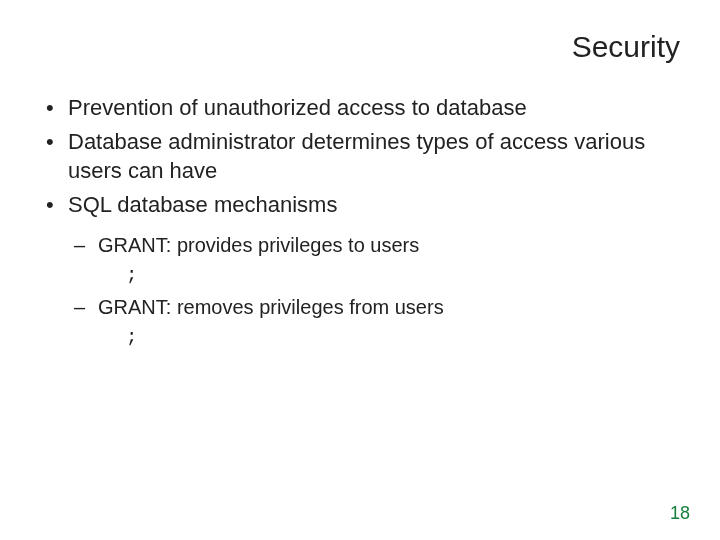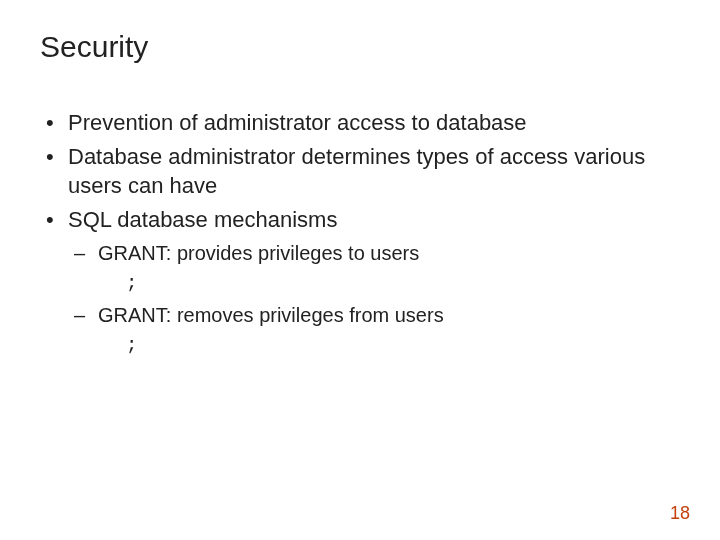--- a/index.html
+++ b/index.html
@@ -6,24 +6,24 @@
     body {
       width: 720px;
       height: 540px;
       background: #fff;
       font-family: Arial, Helvetica, sans-serif;
       color: #222;
       position: relative;
       padding: 30px 40px 20px 40px;
     }
     .title {
-      text-align: left;
+      text-align: right;
       font-size: 30px;
       font-weight: 400;
-      margin-bottom: 44px;
+      margin-bottom: 29px;
       color: #222;
     }
     ul.top {
       list-style: none;
       padding-left: 28px;
     }
     ul.top > li {
       font-size: 22px;
       line-height: 1.35;
       color: #222;
@@ -34,21 +34,21 @@
       content: "•";
       position: absolute;
       left: -22px;
       top: 0;
       font-size: 22px;
       color: #222;
     }
     ul.sub {
       list-style: none;
       padding-left: 30px;
-      margin-top: 4px;
+      margin-top: 11px;
     }
     ul.sub > li {
       font-size: 20px;
       line-height: 1.4;
       position: relative;
       margin-bottom: 4px;
     }
     ul.sub > li::before {
       content: "–";
       position: absolute;
@@ -63,30 +63,30 @@
       padding-left: 28px;
       margin-top: 2px;
       margin-bottom: 2px;
       white-space: pre;
     }
     .page-num {
       position: absolute;
       right: 30px;
       bottom: 16px;
       font-size: 18px;
-      color: #c2410c;
+      color: #15803d;
     }
   </style>
 </head>
 <body>
 
 <h1 class="title">Security</h1>
 
 <ul class="top">
-  <li>Prevention of administrator access to database</li>
+  <li>Prevention of unauthorized access to database</li>
   <li>Database administrator determines types of access various users can have</li>
   <li>
     <span>SQL database mechanisms</span>
     <ul class="sub">
       <li>
         <span>GRANT: provides privileges to users</span>
         <div class="code">;</div>
       </li>
       <li>
         <span>GRANT: removes privileges from users</span>

